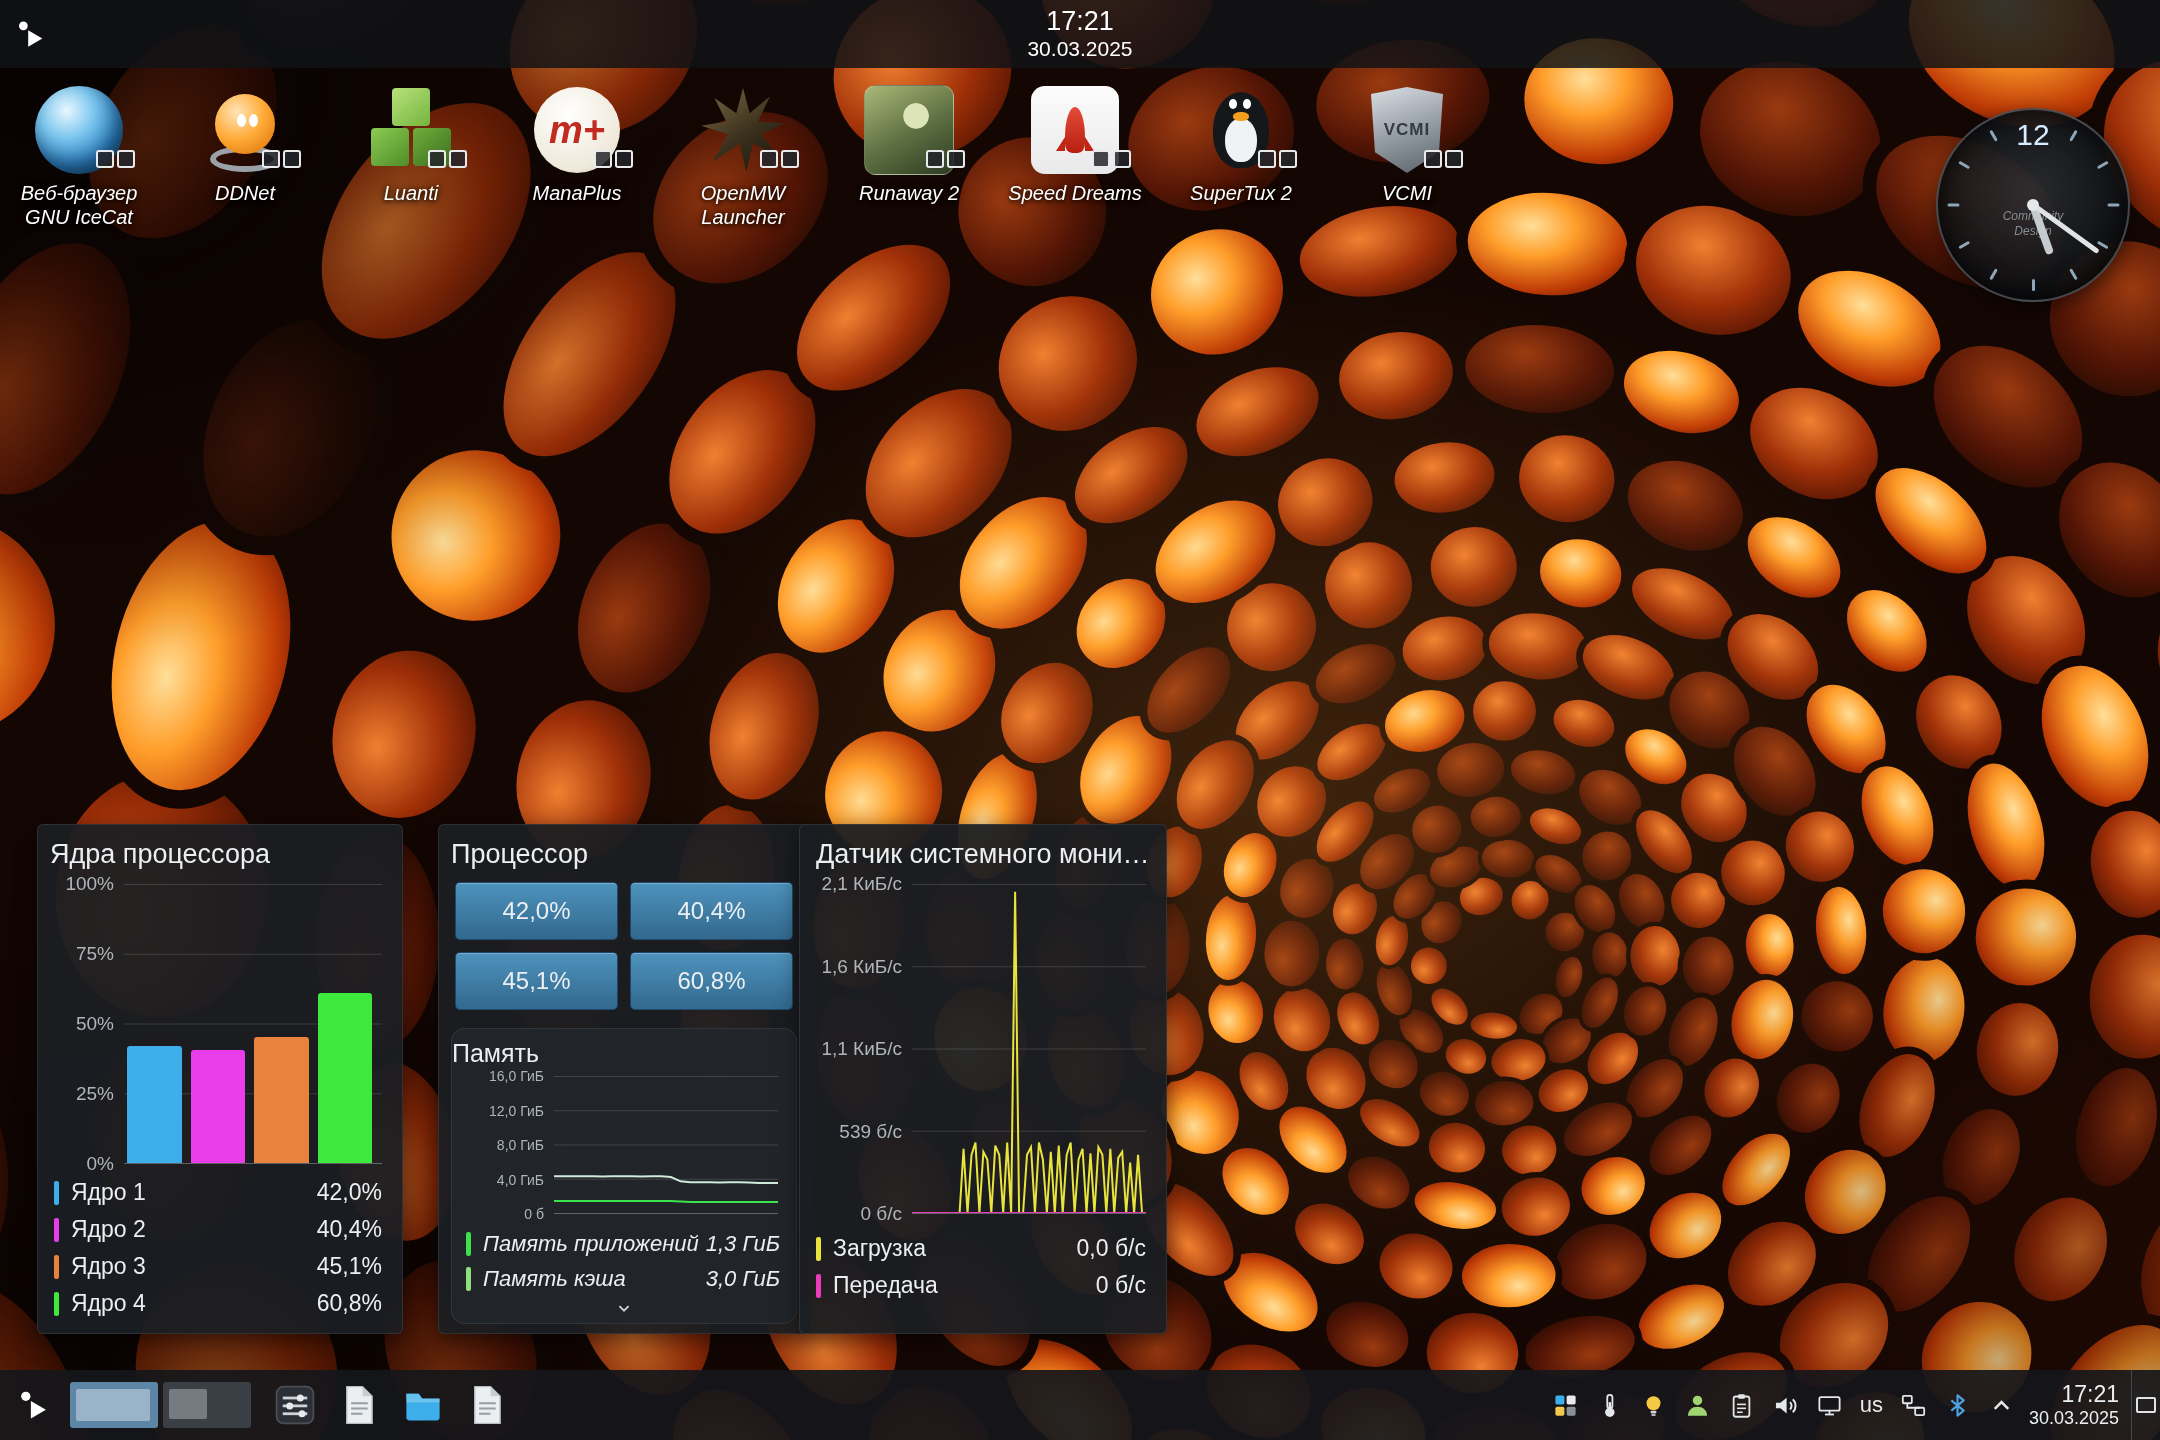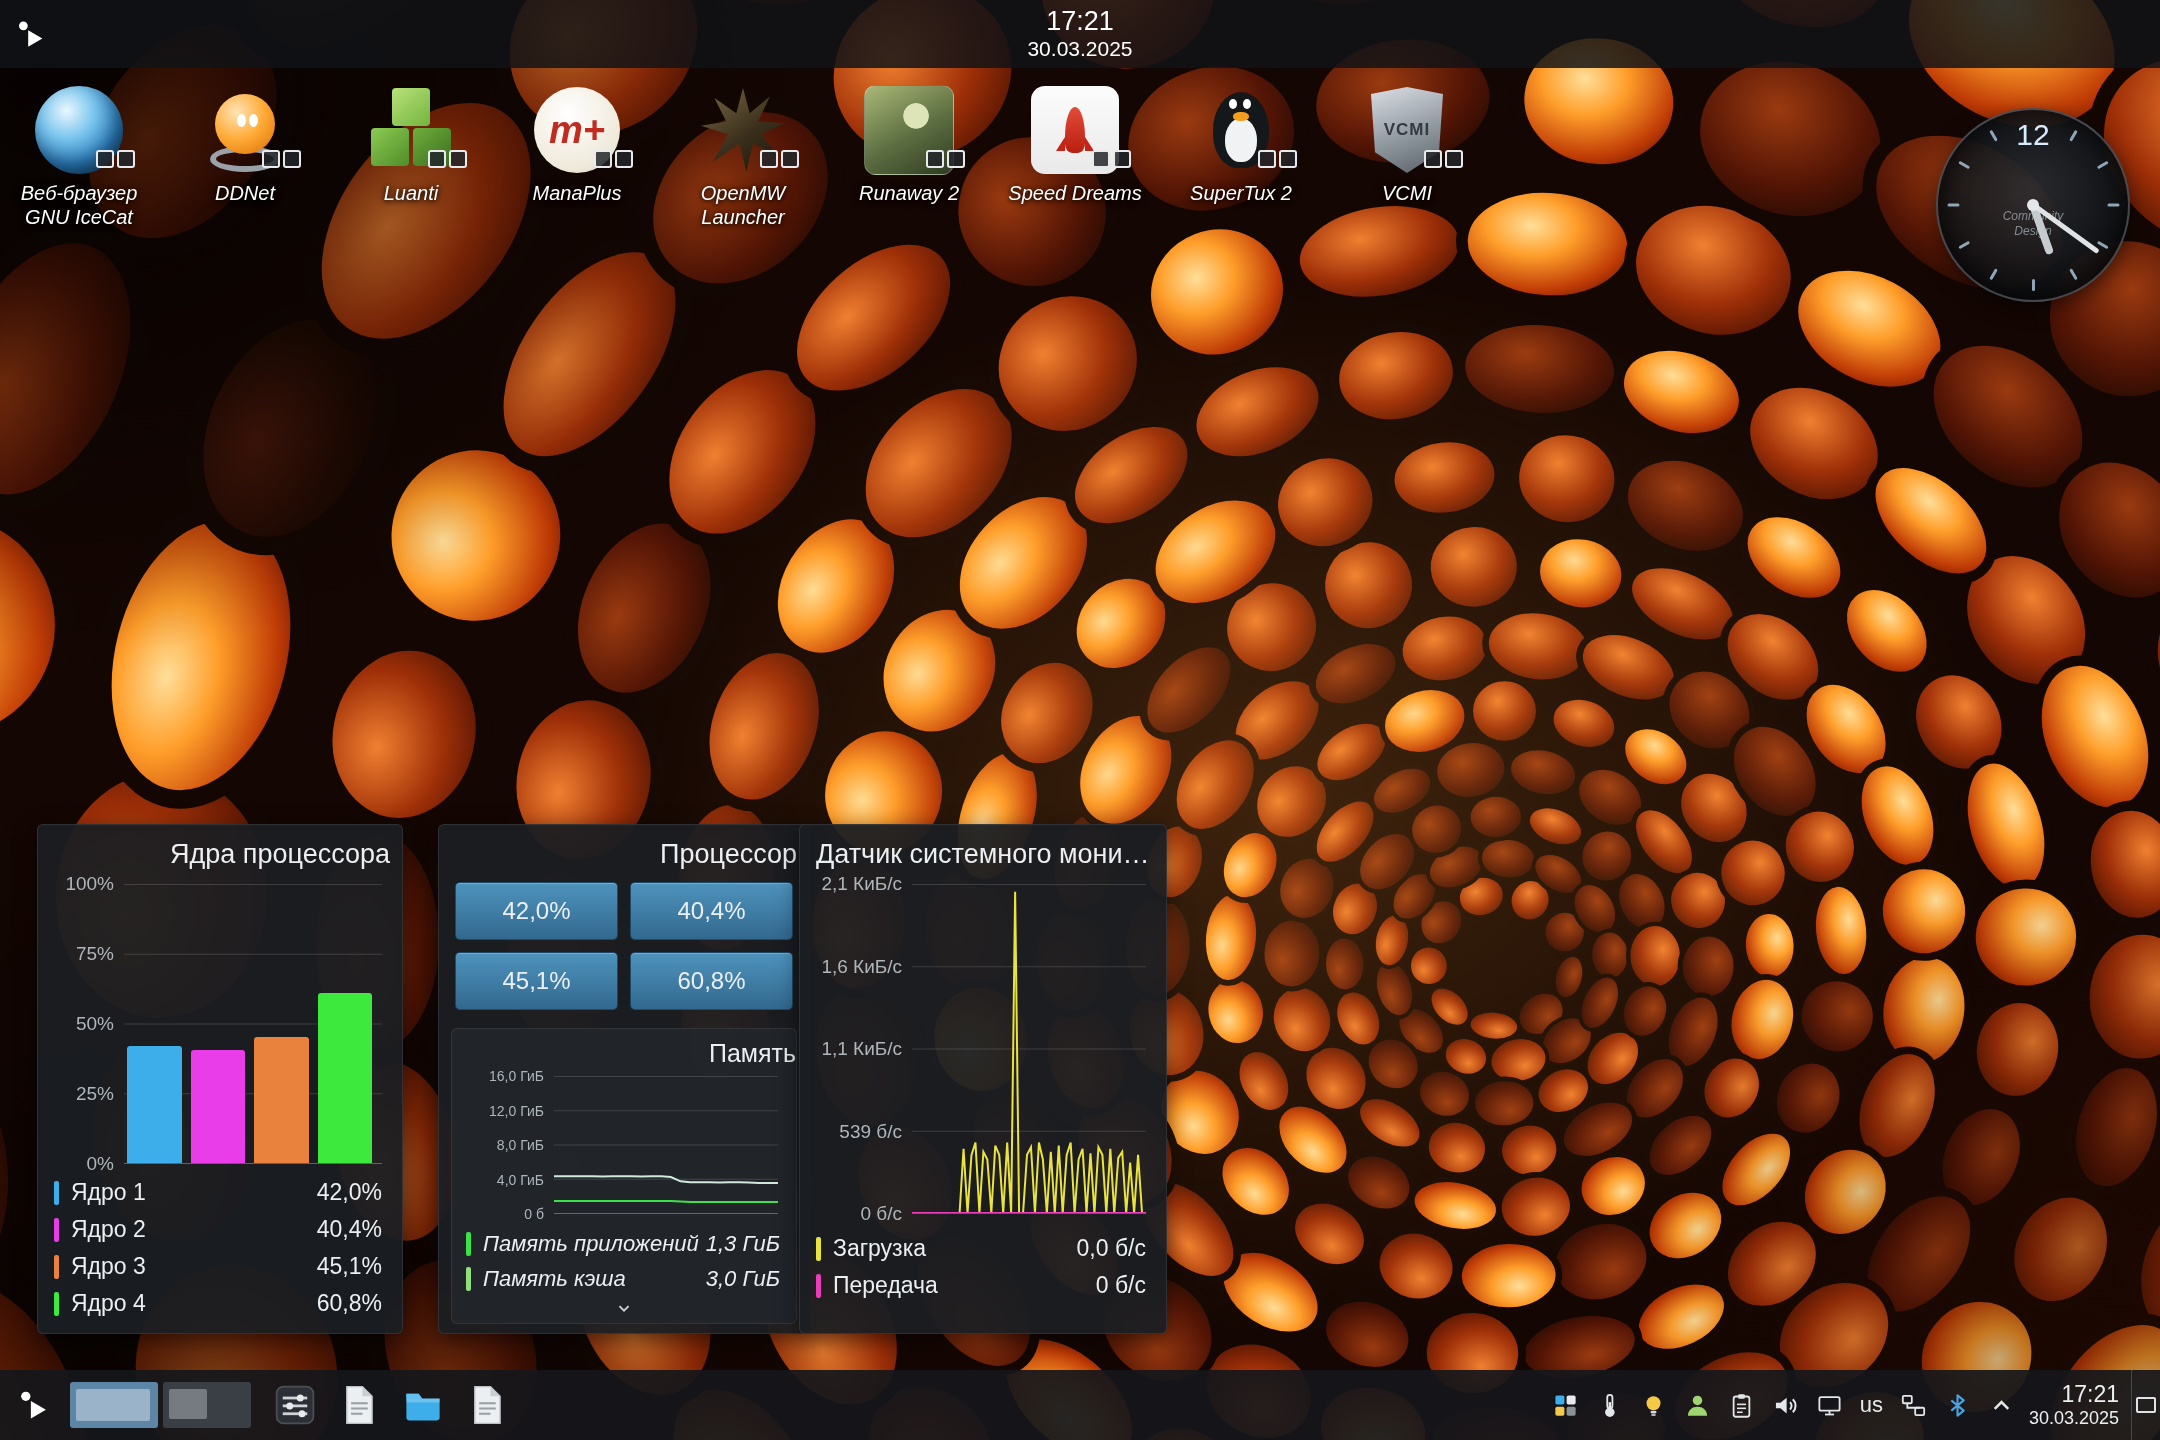--- a/index.html
+++ b/index.html
@@ -98,21 +98,21 @@
   .hand.minute{width:5px;height:80px;background:#dfe3e6;margin-left:-2.5px;}
   .ccap{position:absolute;left:50%;top:50%;width:12px;height:12px;margin:-6px 0 0 -6px;background:#e4e8ea;border-radius:50%;}
 
   
   .widget{position:absolute;top:824px;height:510px;z-index:5;
     background:rgba(27,30,34,0.94);border:1px solid rgba(255,255,255,0.09);border-radius:6px;
     box-shadow:0 6px 22px rgba(0,0,0,0.5);box-sizing:border-box;}
   .w-cores{left:37px;width:366px;}
   .w-cpu{left:438px;width:372px;}
   .w-net{left:799px;width:368px;}
-  .wtitle{text-align:right;font-size:27px;padding:14px 12px 8px;}
+  .wtitle{text-align:left;font-size:27px;padding:14px 12px 8px;}
   .w-net .wtitle{text-align:left;padding-left:16px;white-space:nowrap;overflow:hidden;text-overflow:ellipsis;}
   .chart{display:flex;margin:6px 20px 0 10px;}
   .w-cores .chart{height:280px;}
   .w-net .chart{height:330px;}
   .yticks{display:flex;flex-direction:column;justify-content:space-between;text-align:right;
     font-size:19px;color:#aeb5bb;padding-right:10px;}
   .yticks span{display:block;height:0;line-height:0;}
   .w-cores .yticks{width:66px;text-align:right;}
   .w-net .yticks{width:92px;}
   .plot{flex:1;position:relative;border-bottom:1px solid rgba(255,255,255,0.3);}
@@ -124,21 +124,21 @@
   .lsvg{position:absolute;inset:0;width:100%;height:100%;}
   .legend{margin:10px 20px 0 16px;}
   .lrow{display:flex;align-items:center;height:37px;font-size:23px;}
   .chip{width:5px;height:24px;border-radius:2px;margin-right:12px;flex:none;display:block;background:#888;}
   .lval{margin-left:auto;}
   .tiles{display:grid;grid-template-columns:1fr 1fr;gap:12px;margin:4px 16px 0;}
   .tile{height:56px;border-radius:5px;background:linear-gradient(#4e93bd,#32688e);
     border:1px solid rgba(20,60,90,0.8);box-shadow:inset 0 1px 0 rgba(255,255,255,0.25);
     display:flex;align-items:center;justify-content:center;font-size:24px;}
   .subpanel{position:relative;margin:18px 12px 0;background:rgba(34,38,43,0.95);
-    border:1px solid rgba(255,255,255,0.08);border-radius:6px;height:296px;box-sizing:border-box;}
+    border:1px solid rgba(255,255,255,0.08);border-radius:14px;height:296px;box-sizing:border-box;}
   .subpanel .wtitle{font-size:25px;padding:10px 0 4px;}
   .chart.mem{height:138px;margin:4px 18px 0 8px;}
   .chart.mem .yticks{width:84px;font-size:14px;}
   .subpanel .legend{margin:12px 16px 0 14px;font-style:italic;}
   .subpanel .lrow{height:35px;font-size:22px;}
   .expander{position:absolute;left:50%;transform:translateX(-50%);bottom:4px;width:22px;height:22px;
     stroke:#cdd2d6;stroke-width:2;fill:none;cursor:pointer;}
   .w-net .legend{margin-top:16px;}
 
   

